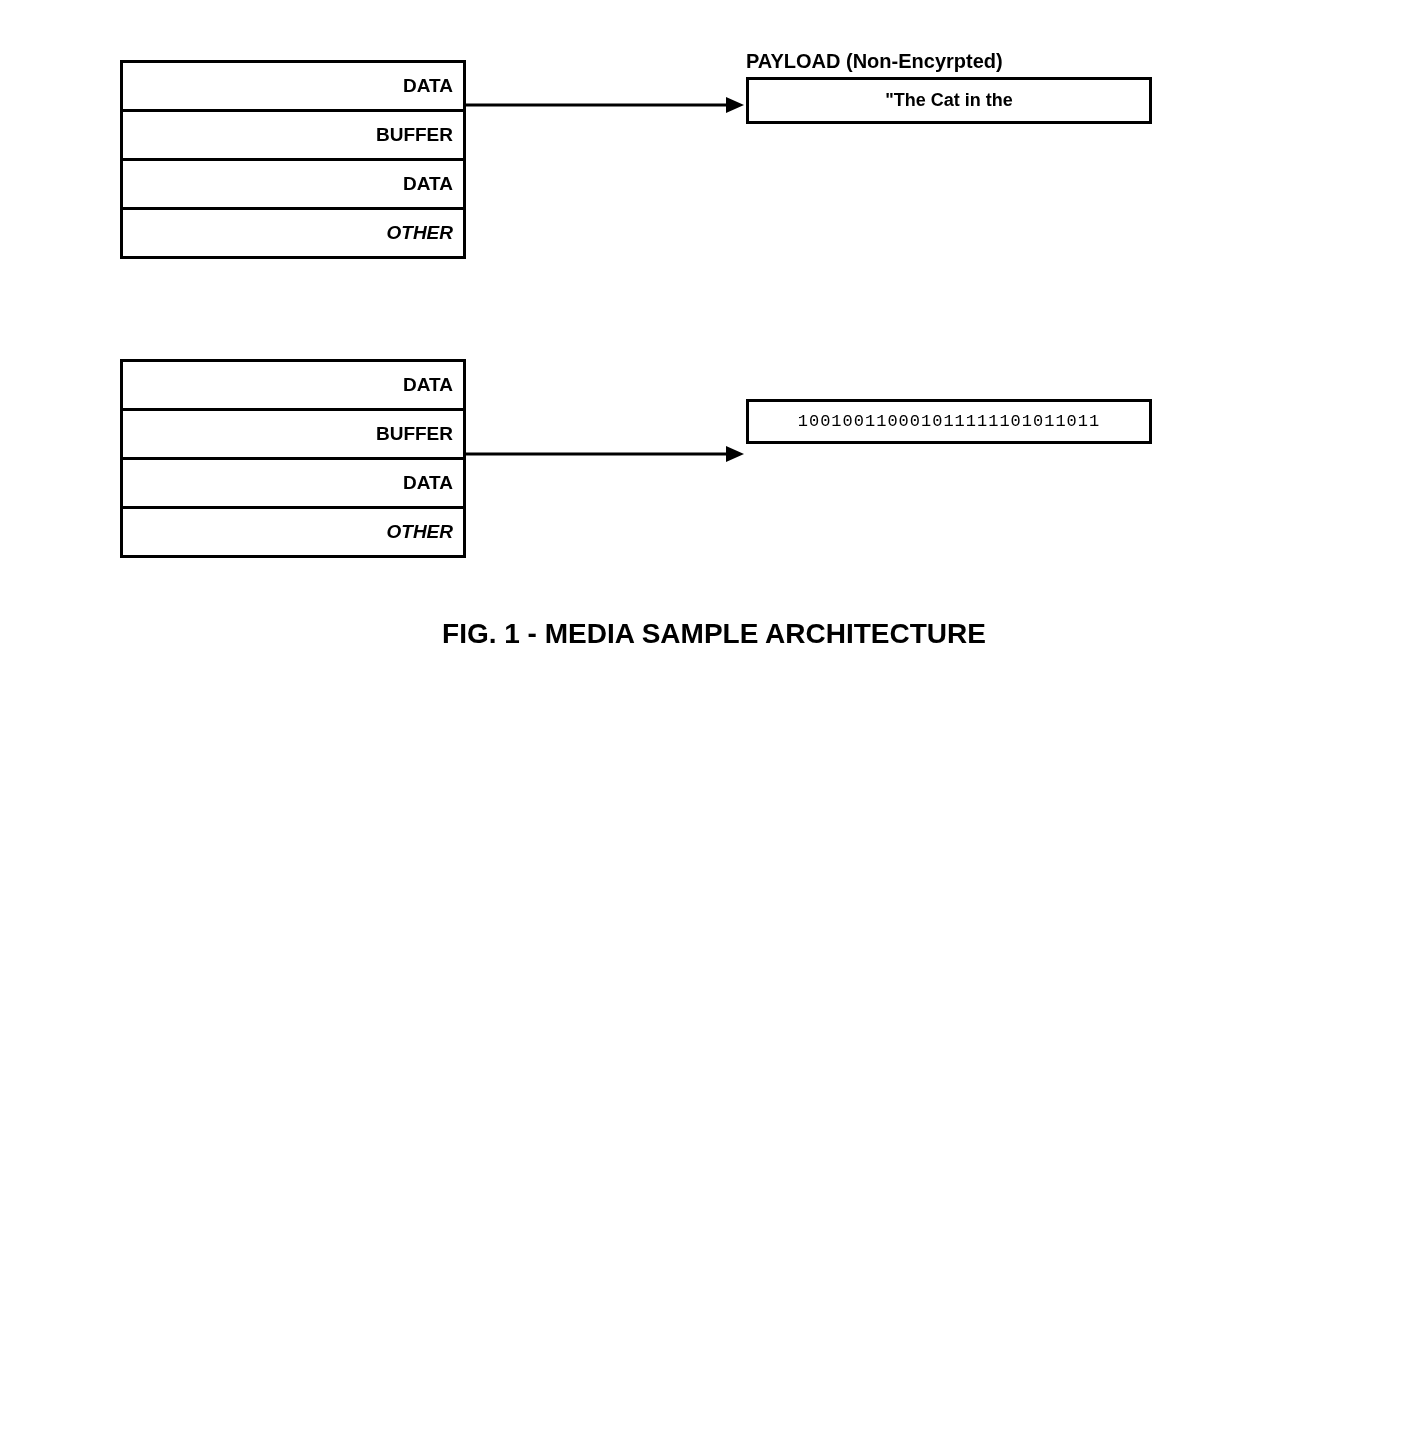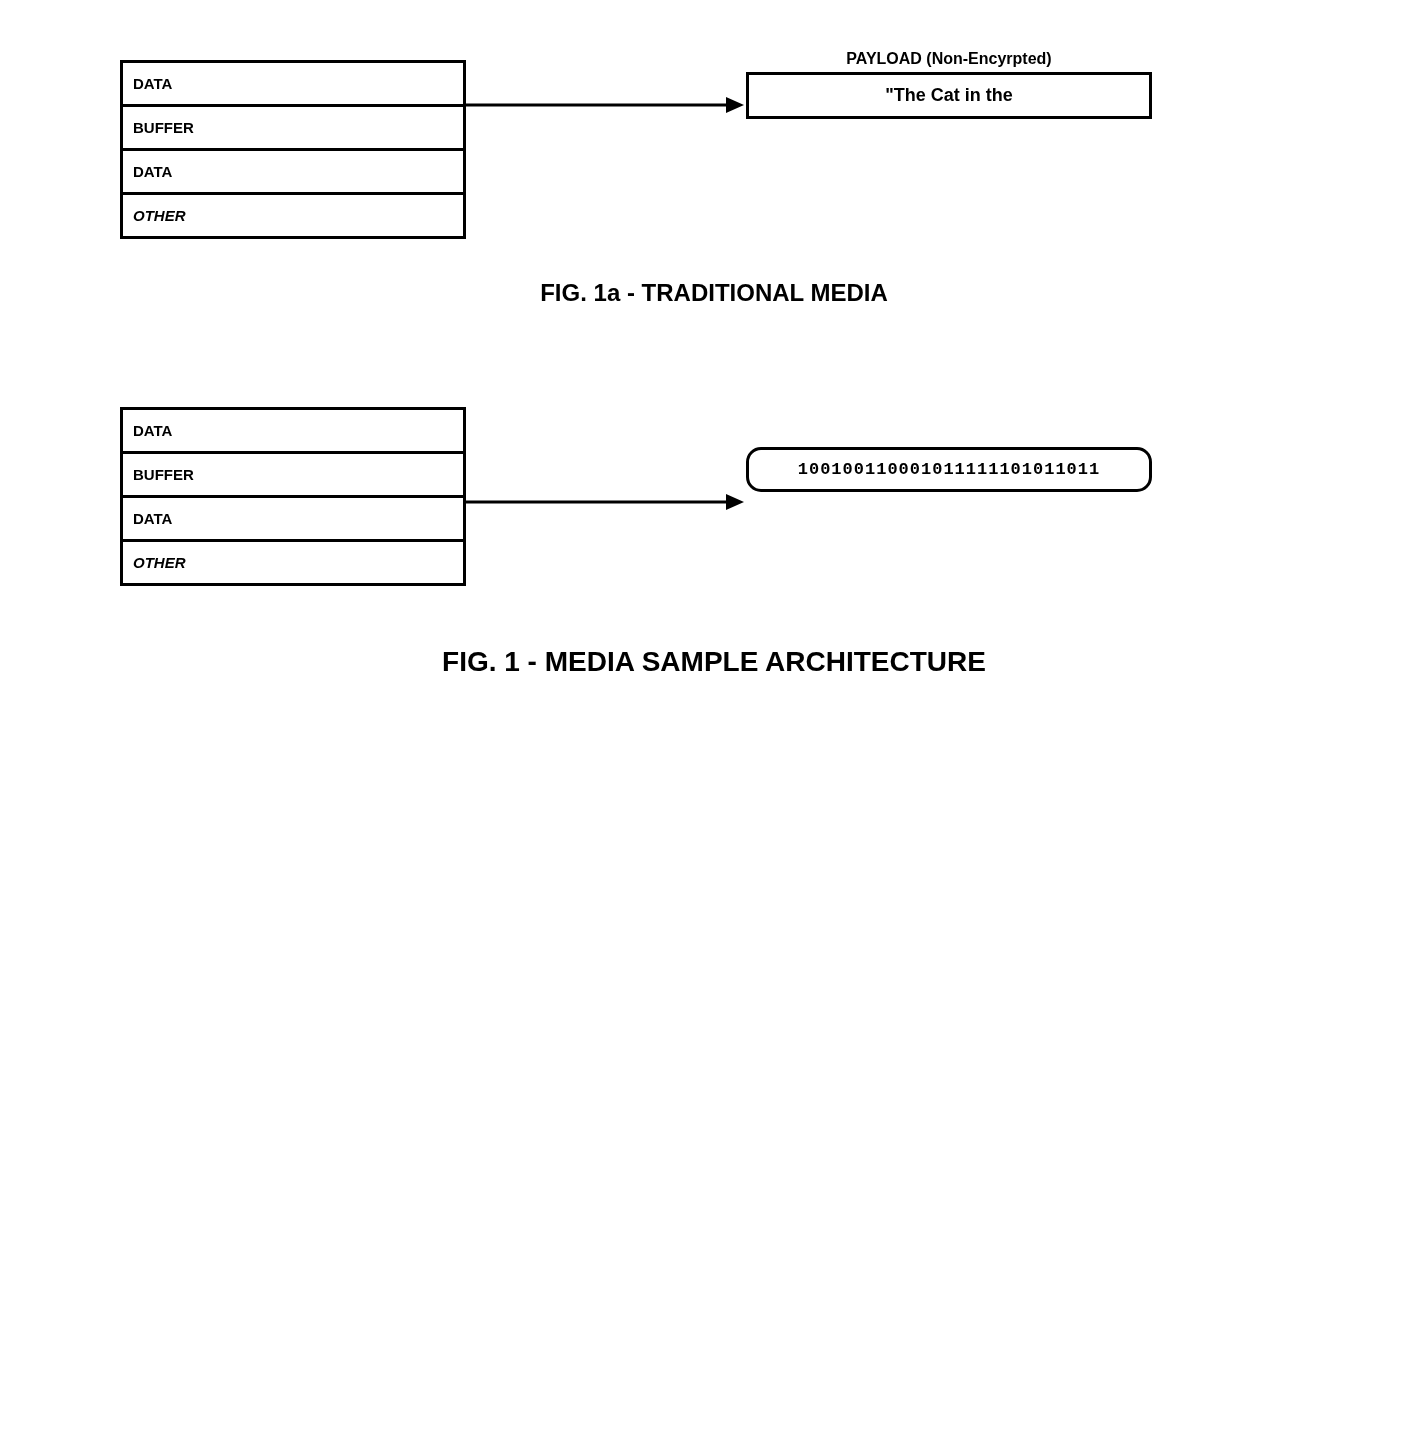--- a/index.html
+++ b/index.html
@@ -19,24 +19,24 @@
       gap: 0;
       margin-bottom: 40px;
     }
     .block-table {
       border: 3px solid #000;
       width: 340px;
       margin-left: 40px;
     }
     .block-cell {
       border-bottom: 3px solid #000;
-      text-align: left;
+      text-align: right;
       padding: 12px 10px;
       font-weight: bold;
-      font-size: 15px;
+      font-size: 19px;
       font-family: Arial, sans-serif;
     }
     .block-cell:last-child {
       border-bottom: none;
       font-style: italic;
     }
     .arrow-container {
       position: relative;
       width: 280px;
       height: 50px;
@@ -48,39 +48,37 @@
     .arrow-svg {
       position: absolute;
       top: 0;
       left: 0;
     }
     .payload-container {
       margin-top: -10px;
     }
     .payload-label {
       font-weight: bold;
-      font-size: 16px;
-      text-align: center;
+      font-size: 20px;
       margin-bottom: 4px;
     }
     .payload-box {
       border: 3px solid #000;
       padding: 10px 20px;
       width: 360px;
       text-align: center;
       font-size: 18px;
       font-weight: bold;
       font-family: Arial, sans-serif;
     }
     .payload-box-mono {
       font-family: 'Courier New', monospace;
-      font-weight: bold;
+      font-weight: normal;
       letter-spacing: 1px;
       font-size: 17px;
-      border-radius: 15px;
     }
     .fig-caption {
       text-align: center;
       font-weight: bold;
       font-size: 24px;
       font-family: Arial, sans-serif;
       margin-top: 30px;
     }
     .main-caption {
       text-align: center;
@@ -105,21 +103,20 @@
       <svg class="arrow-svg" width="280" height="50">
         <line x1="0" y1="25" x2="260" y2="25" stroke="#000" stroke-width="3"></line>
         <polygon points="260,17 278,25 260,33" fill="#000"></polygon>
       </svg>
     </div>
     <div class="payload-container">
       <div class="payload-label">PAYLOAD (Non-Encyrpted)</div>
       <div class="payload-box">"The Cat in the</div>
     </div>
   </div>
-  <div class="fig-caption">FIG. 1a - TRADITIONAL MEDIA</div>
 </div>
 
 <div class="figure-section" style="margin-top:100px;">
   <div class="diagram-row">
     <div class="block-table">
       <div class="block-cell">DATA</div>
       <div class="block-cell">BUFFER</div>
       <div class="block-cell">DATA</div>
       <div class="block-cell">OTHER</div>
     </div>

